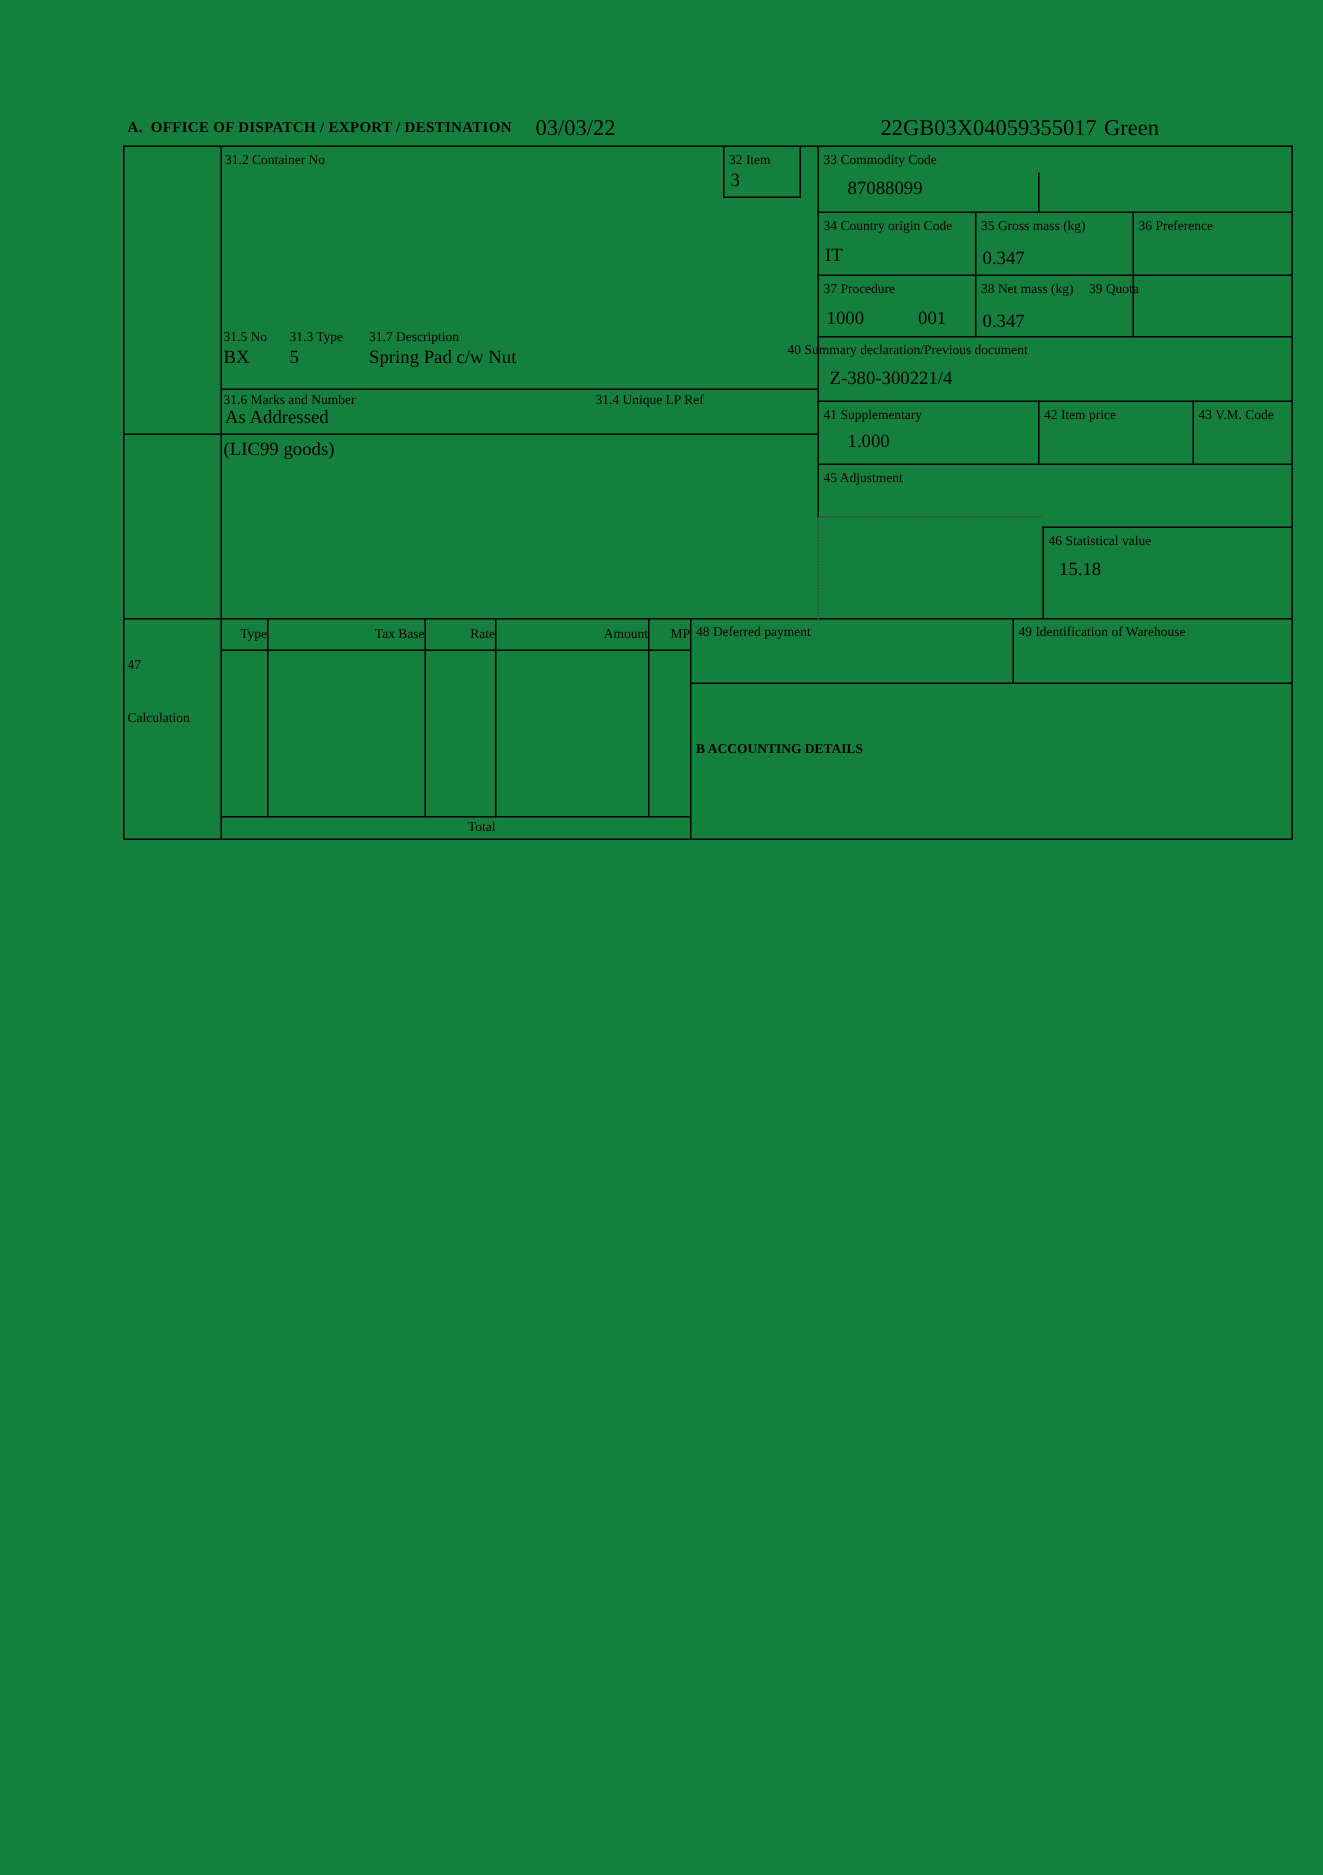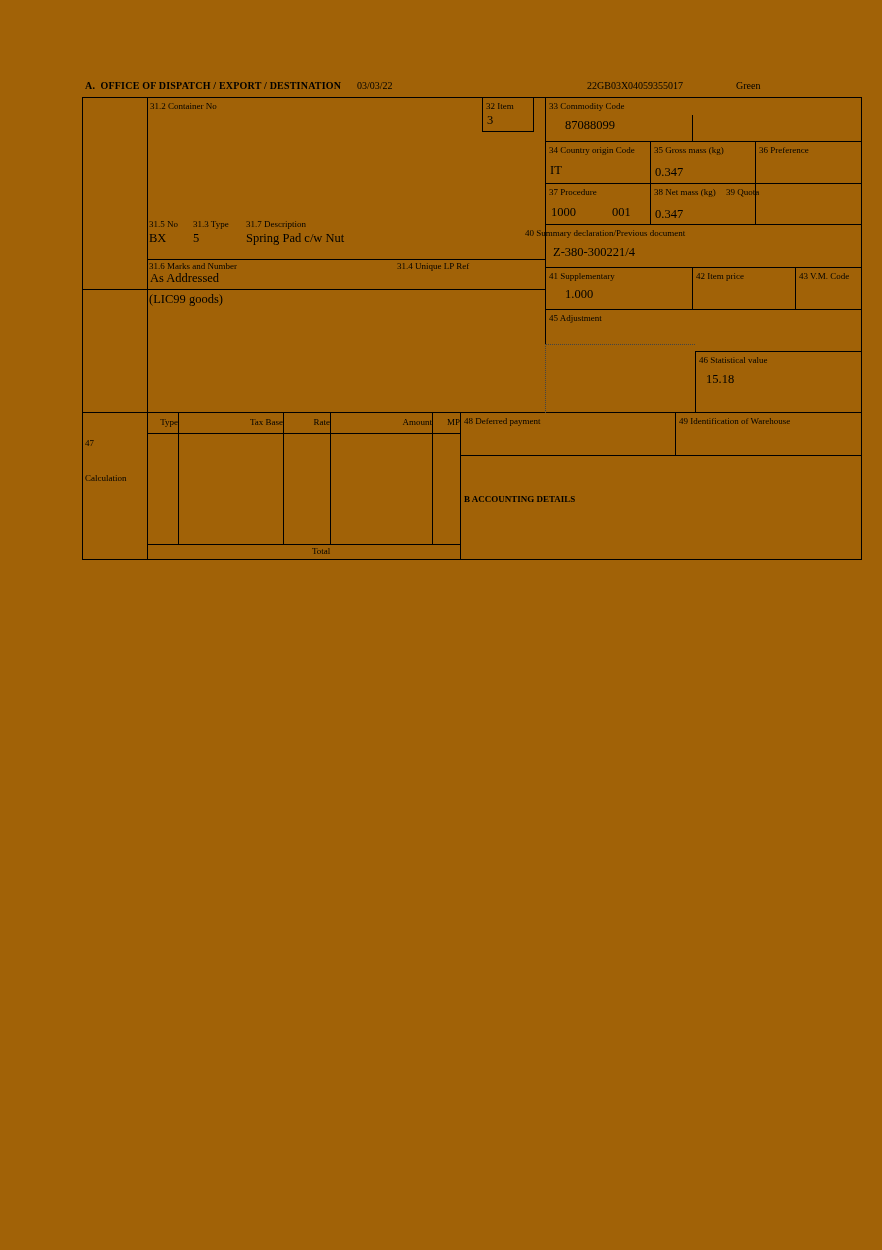--- a/index.html
+++ b/index.html
@@ -1,27 +1,27 @@
 <!DOCTYPE html>
 <html><head>
 <meta charset="utf-8">
 <style>
   * { margin:0; padding:0; box-sizing:border-box; }
   html,body { background:#fff; }
   body { width:882px; height:1250px; position:relative; overflow:hidden;
          font-family:"Liberation Serif","DejaVu Serif",serif; color:#000; }
-  .page { position:absolute; left:0; top:0; width:882px; height:1250px; background:#a16207; }
+  .page { position:absolute; left:0; top:0; width:882px; height:1250px; background:#15803d; }
   .hl { position:absolute; height:1px; background:#000; }
   .vl { position:absolute; width:1px; background:#000; }
   .hl.dot { background:none; border-top:1px dotted #444; height:0; }
   .vl.dot { background:none; border-left:1px dotted #444; width:0; }
   .t  { position:absolute; white-space:pre; }
   .lbl { font-size:9px;  line-height:11px; }
   .val { font-size:12.5px; line-height:15px; }
-  .hv  { font-size:10px; line-height:16px; }
+  .hv  { font-size:15px; line-height:16px; }
   .hdr { font-size:10px; font-weight:bold; letter-spacing:.2px; }
   .bold { font-weight:bold;margin-top:36px; }
   .ml div { line-height:13px; }
   .c { text-align:right; }
 </style>
 </head>
 <body>
 
 <div class="page">
 

